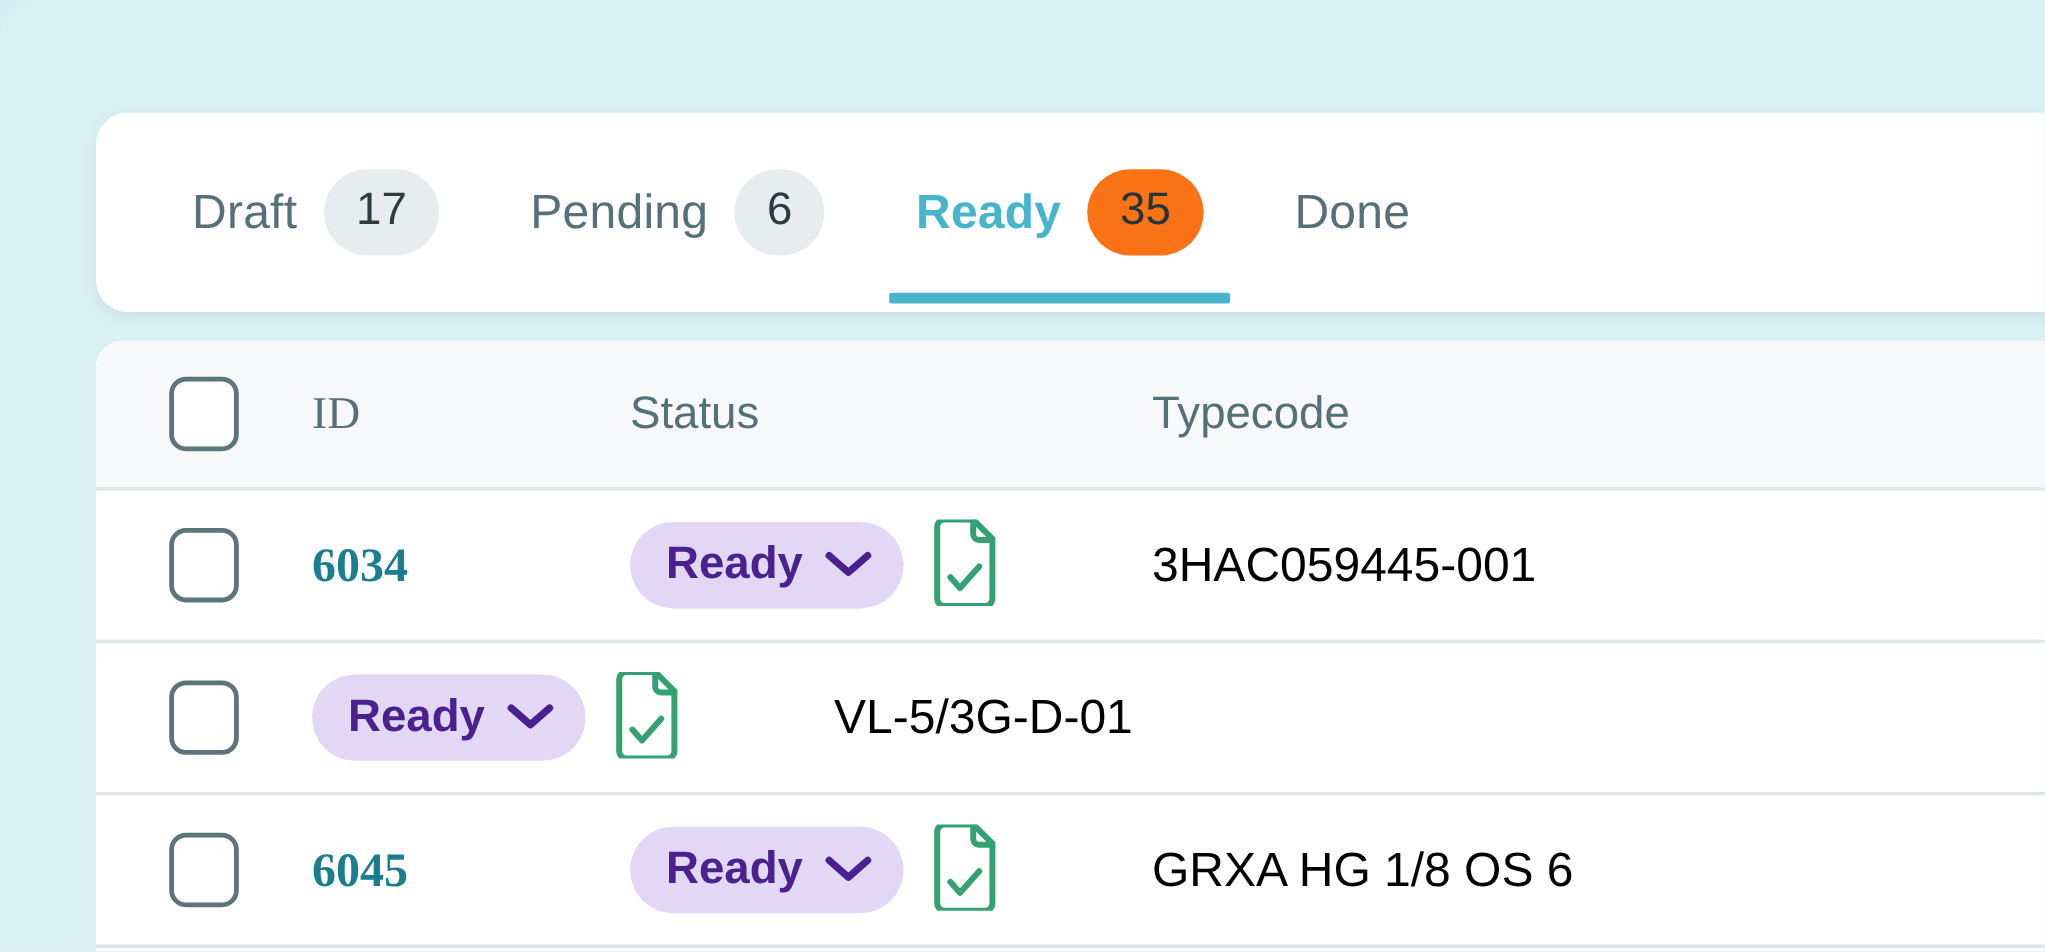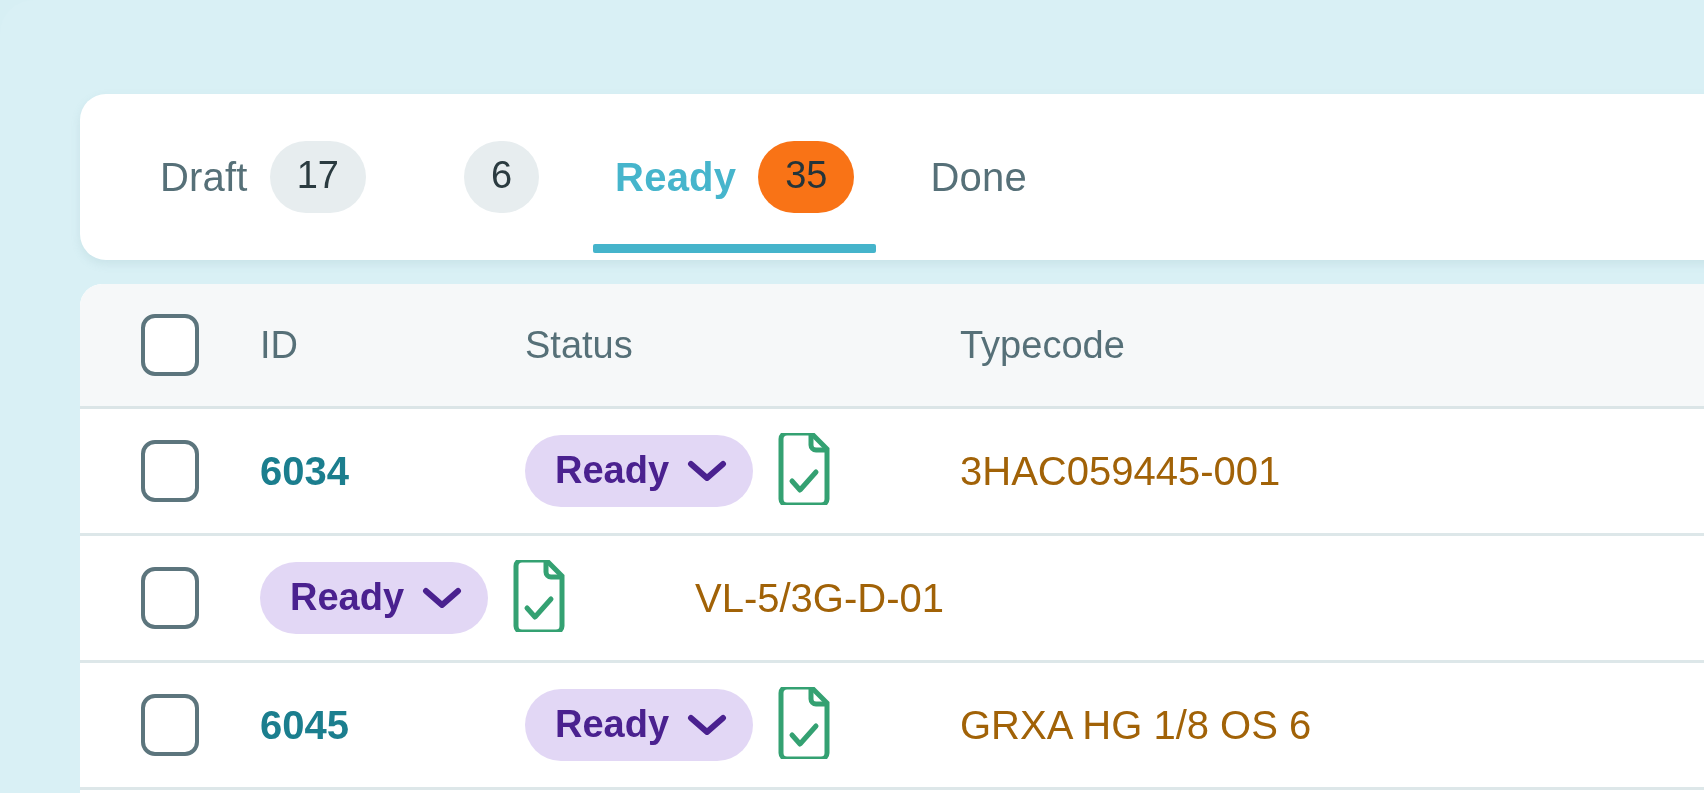--- a/index.html
+++ b/index.html
@@ -128,21 +128,21 @@
   .row {
     display: flex;
     align-items: center;
     height: 127px;
     border-bottom: 3px solid #dde7e9;
     background: #ffffff;
   }
 
   
   .c-check   { width: 180px; display: flex; justify-content: center; flex: none; }
-  .c-id      { width: 265px; flex: none; }
+  .c-id      { width: 265px; flex: none; font-family: Liberation Serif, serif; }
   .c-status  { width: 250px; flex: none; }
   .c-doc     { width: 185px; flex: none; display: flex; align-items: center; }
   .c-type    { flex: 1 1 auto; }
 
   .checkbox {
     width: 58px;
     height: 62px;
     border: 4px solid #5c757d;
     border-radius: 14px;
     background: #ffffff;
@@ -169,41 +169,42 @@
     padding: 16px 26px 18px 30px;
     border-radius: 40px;
     cursor: pointer;
     line-height: 1;
   }
 
   .chev { display: block; }
 
   .typecode {
     font-size: 40px;
-    color: #a16207;
+    color: #000000;
     line-height: 1;
   }
 
   .doc-icon { display: block; }
 </style>
 </head>
 <body>
 
 <div id="page-surface">
 
   <div id="tab-card">
     <div id="tab-strip">
 
       <div class="tab">
         <span class="tab-label">Draft</span>
         <span class="tab-count">17</span>
 
       </div>
 
       <div class="tab">
+        <span class="tab-label">Pending</span>
         <span class="tab-count">6</span>
 
       </div>
 
       <div class="tab active">
         <span class="tab-label">Ready</span>
         <span class="tab-count">35</span>
         <span class="tab-underline"></span>
       </div>
 

